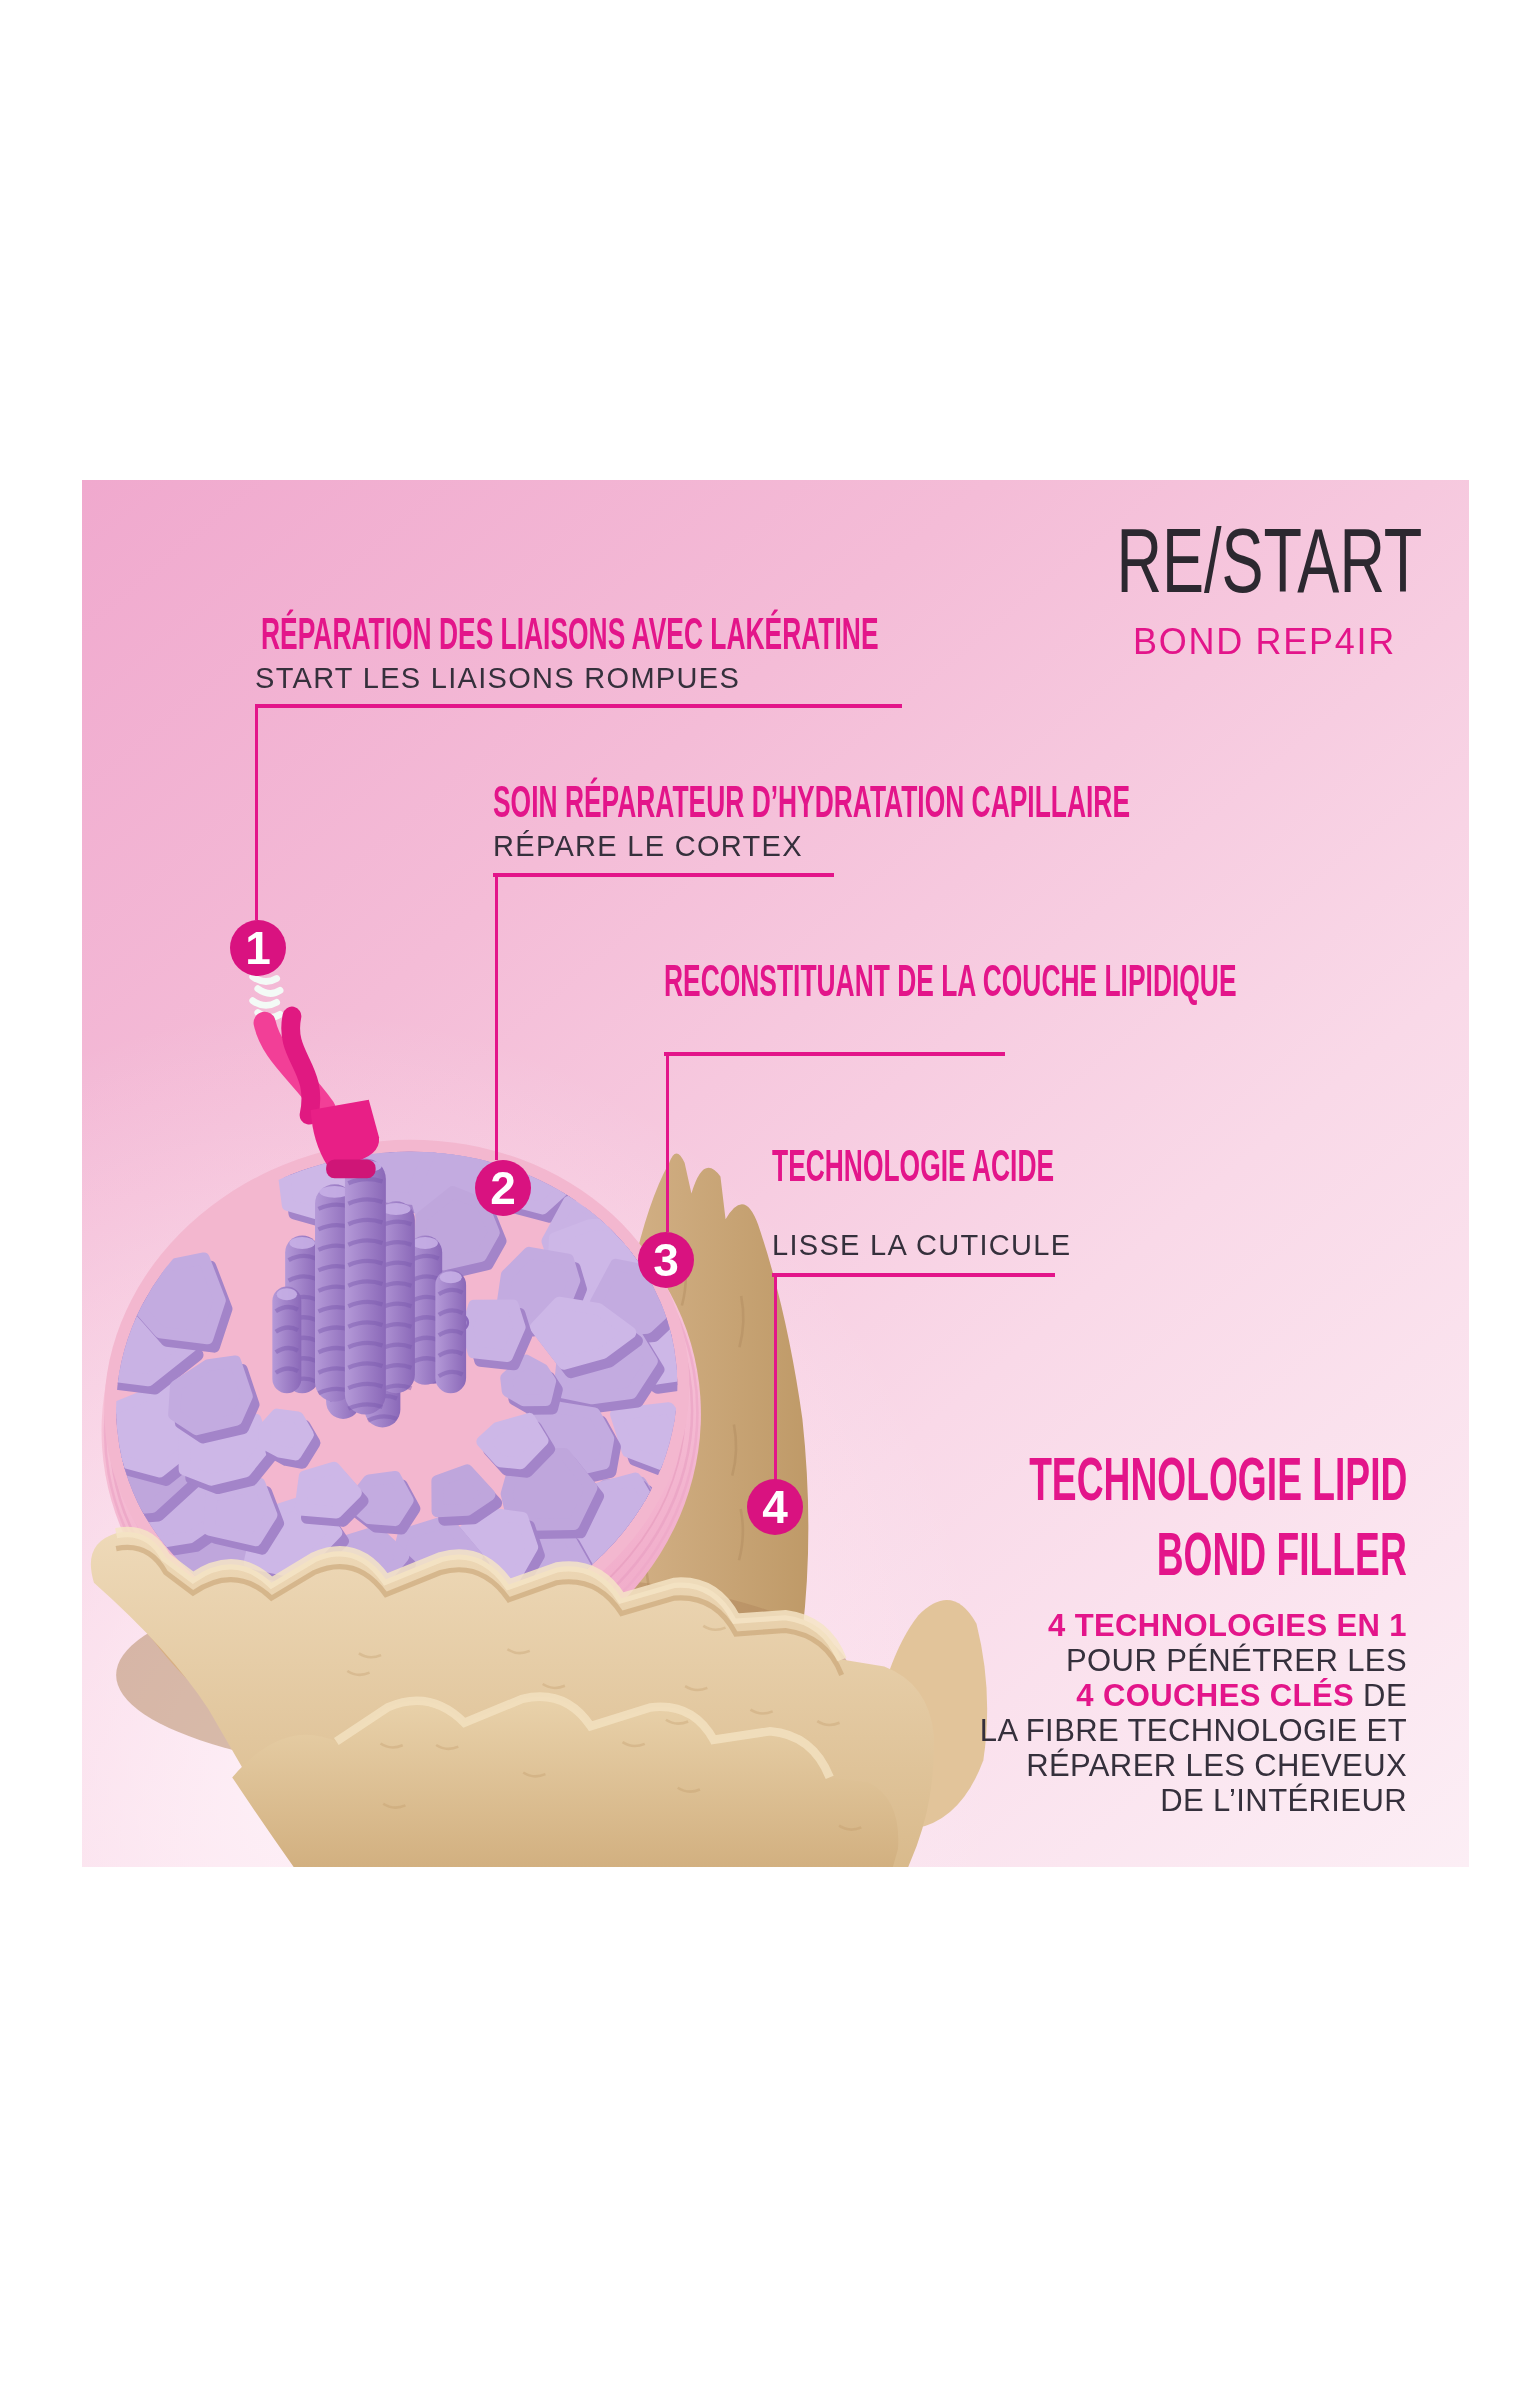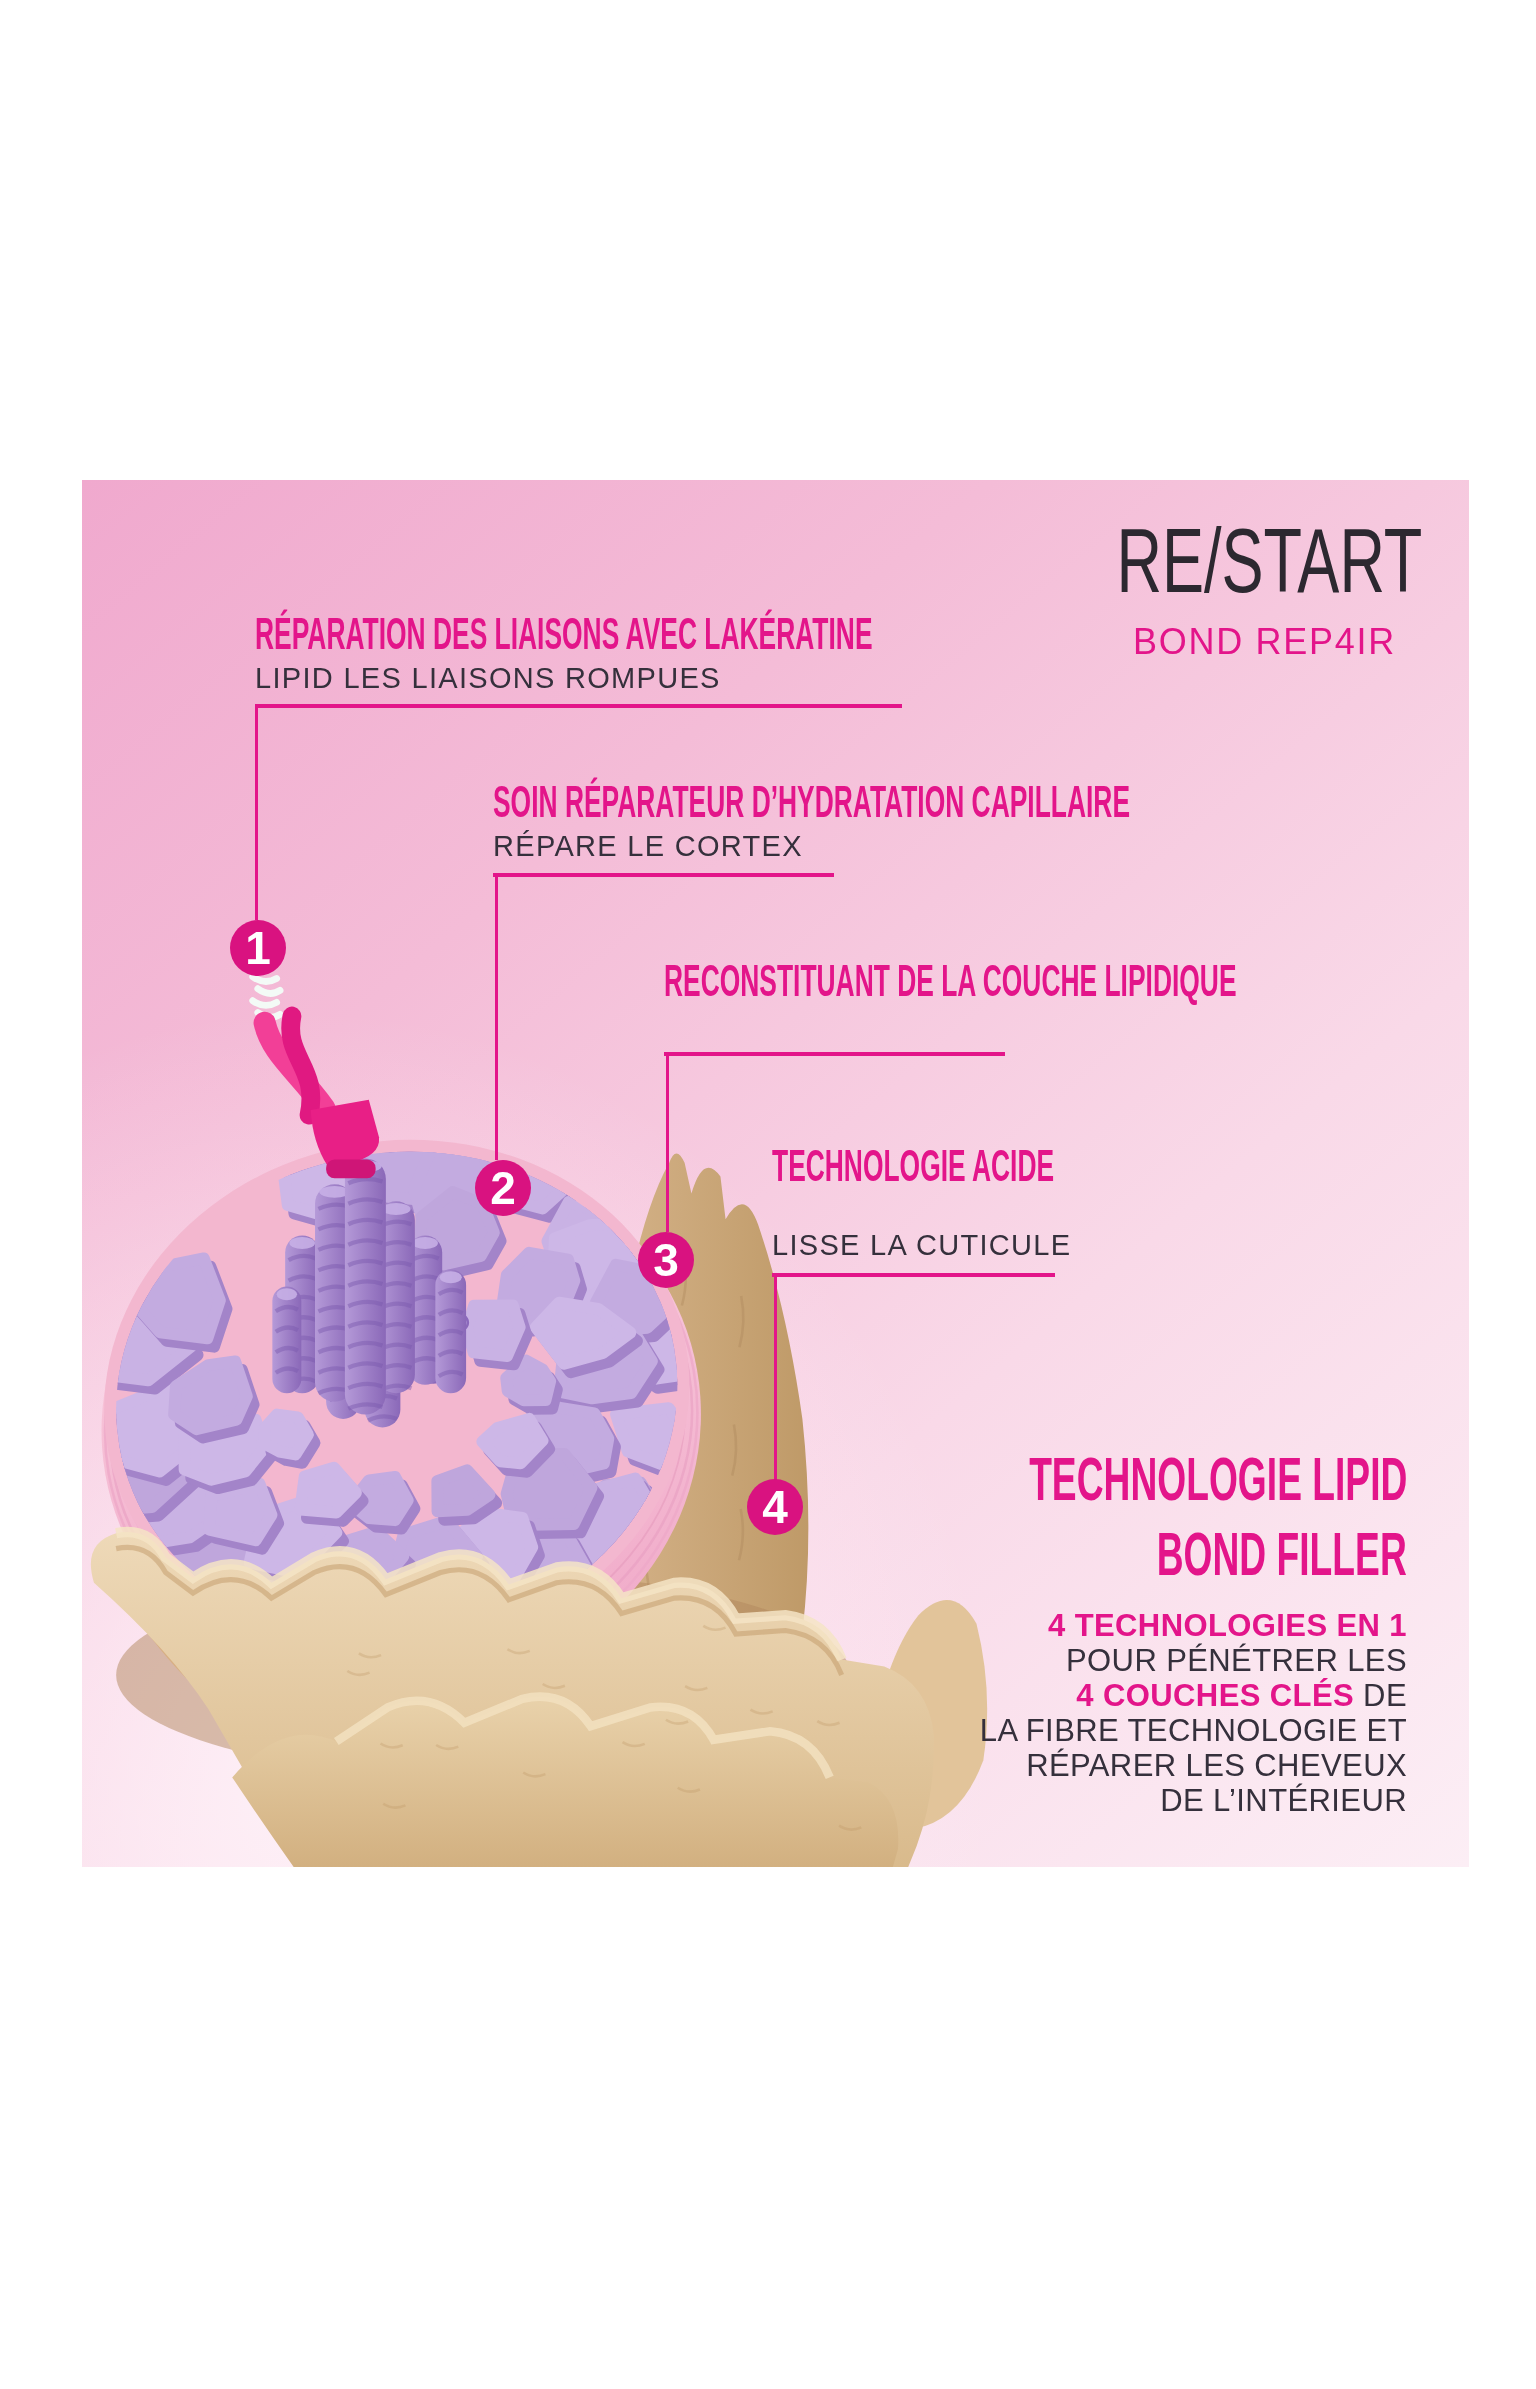--- a/index.html
+++ b/index.html
@@ -324,22 +324,22 @@
             <path d="M 349.7304094860938 1480.3647914623677 q 12 8 26 2" fill="none" stroke="#bd9464" stroke-width="3" opacity="0.3"></path>
           </g>
       </g>
     </svg>
 
     <div class="logo">
       <div class="logo-main" style="color:#2c2830;"><span class="cond">RE/START</span></div>
       <div class="logo-sub" style="color:#e3158a;">BOND REP4IR</div>
     </div>
 
-    <div class="c-title" style="left:173px;top:132px;color:#e3158a;"><span class="cond">RÉPARATION DES LIAISONS AVEC LAKÉRATINE</span></div>
-    <div class="c-sub" style="left:173px;top:181px;color:#35303c;">LIPID LES LIAISONS ROMPUES</div>
+    <div class="c-title" style="left:179px;top:132px;color:#e3158a;"><span class="cond">RÉPARATION DES LIAISONS AVEC LAKÉRATINE</span></div>
+    <div class="c-sub" style="left:173px;top:181px;color:#35303c;">START LES LIAISONS ROMPUES</div>
     <div class="uline" style="left:173px;top:224px;width:647px;background:#e3158a;"></div>
     <div class="vline" style="left:173px;top:224px;height:216px;background:#e3158a;"></div>
     <div class="marker" style="left:148px;top:440px;background:#d91280;">1</div>
 
     <div class="c-title" style="left:411px;top:300px;color:#e3158a;"><span class="cond">SOIN RÉPARATEUR D’HYDRATATION CAPILLAIRE</span></div>
     <div class="c-sub" style="left:411px;top:349px;color:#35303c;">RÉPARE LE CORTEX</div>
     <div class="uline" style="left:411px;top:393px;width:341px;background:#e3158a;"></div>
     <div class="vline" style="left:413px;top:393px;height:287px;background:#e3158a;"></div>
     <div class="marker" style="left:393px;top:680px;background:#d91280;">2</div>
 

